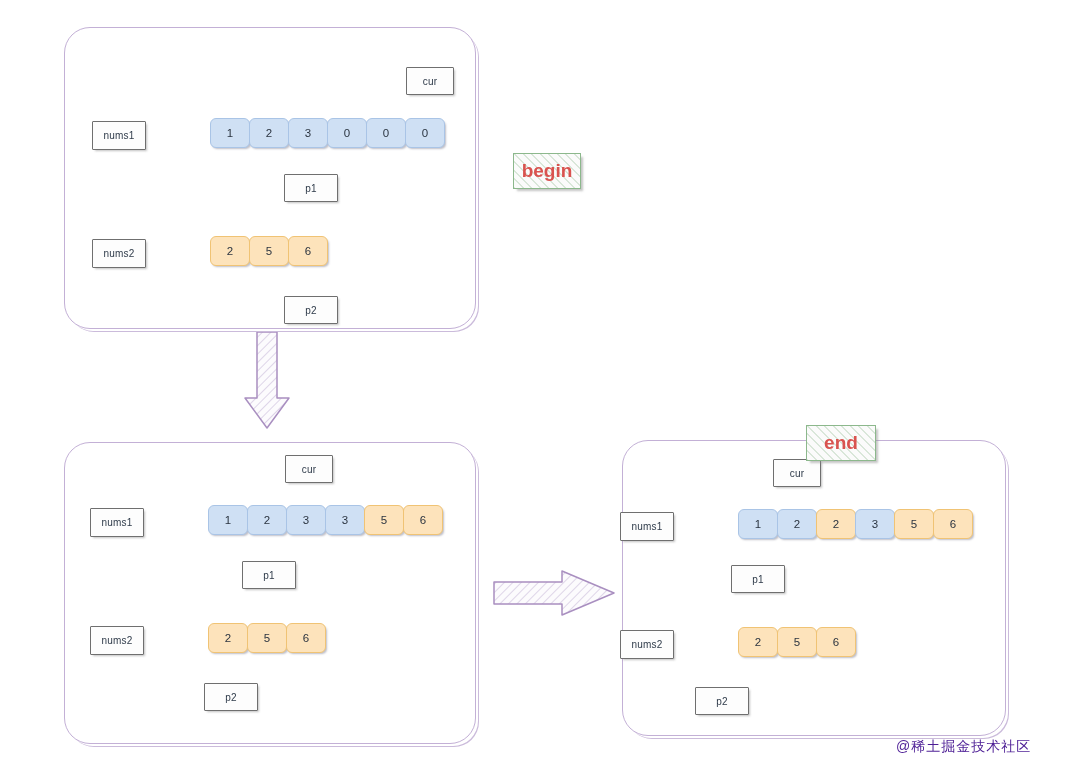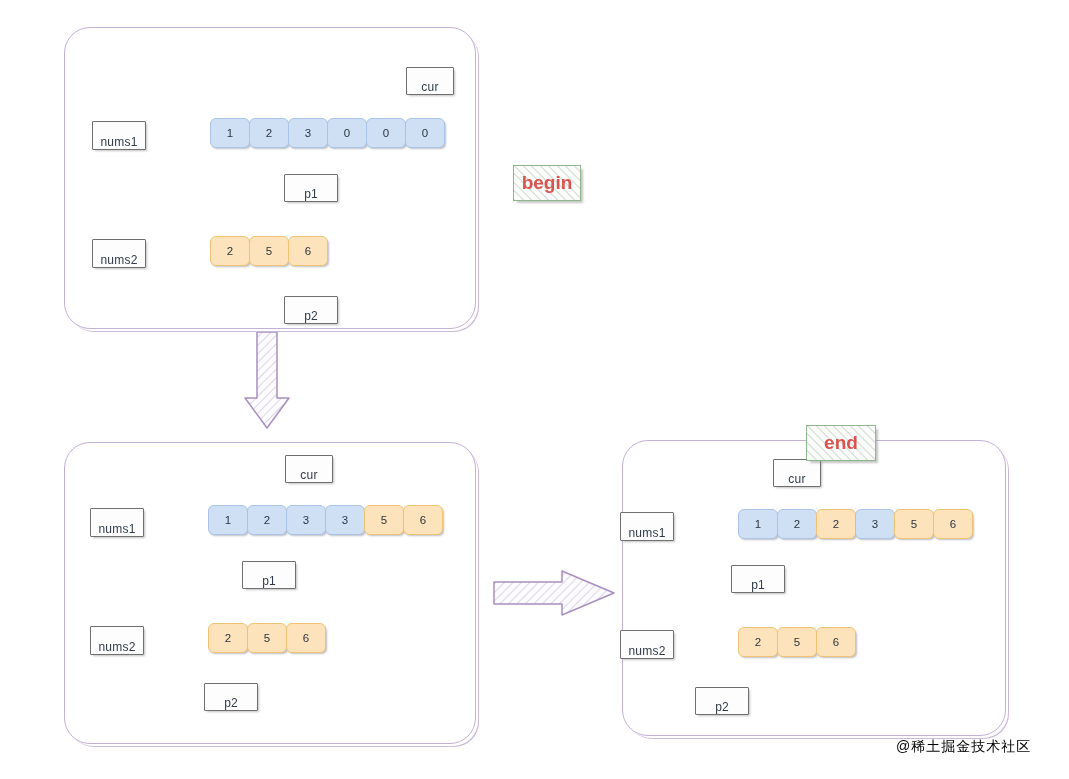--- a/index.html
+++ b/index.html
@@ -31,23 +31,23 @@
     box-shadow: 3px 3px 0 -1px #ffffff, 4px 4px 0 -1px #cbbbdb;
   }
 
   
   .labelbox {
     position: absolute;
     background: #fdfdfd;
     border: 1.3px solid #6f6f6f;
     border-radius: 1px;
     display: flex;
-    align-items: flex-end;
+    align-items: center;
     justify-content: center;
-    font-size: 12px;
+    font-size: 10px;
     color: #2f3b4a;
     letter-spacing: .2px;
     box-shadow: 2px 2px 2px -1px rgba(120,120,120,.45);
   }
 
   
   .arr {
     position: absolute;
     display: flex;
   }
@@ -101,21 +101,21 @@
       rgba(255,255,255,0) 1.2px,
       rgba(255,255,255,0) 6px
     );
     box-shadow: 3px 3px 2px -1px rgba(140,140,140,.5);
   }
 
   
   .watermark {
     position: absolute;
     font-size: 14px;
-    color: #000000;
+    color: #4c1d95;
     letter-spacing: 1px;
     white-space: nowrap;
   }
 </style>
 </head>
 <body>
 
 <div class="stage">
 
   <svg class="ovl" viewBox="0 0 1069 779">
@@ -220,21 +220,21 @@
   <div class="arr small" style="left:210px; top:236px;">
     <div class="cell orange">2</div>
     <div class="cell orange">5</div>
     <div class="cell orange">6</div>
   </div>
 
   <div class="labelbox" style="left:284px; top:296px; width:52px; height:26px;">
     <span>p2</span>
   </div>
 
-  <div class="badge" style="left:513px; top:153px; width:66px; height:34px;margin-top:12px;">
+  <div class="badge" style="left:513px; top:153px; width:66px; height:34px;">
     <span>begin</span>
   </div>
 
   <div class="panel" style="left:64px; top:442px; width:410px; height:300px;"></div>
 
   <div class="labelbox" style="left:90px; top:508px; width:52px; height:27px;">
     <span>nums1</span>
   </div>
 
   <div class="labelbox" style="left:285px; top:455px; width:46px; height:26px;">

